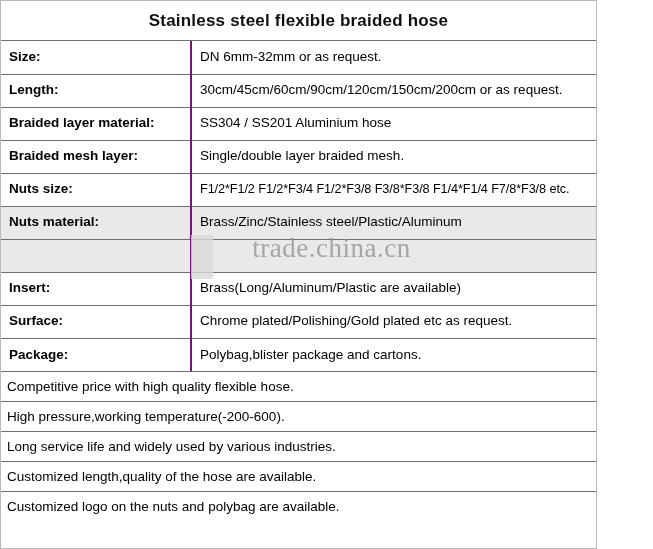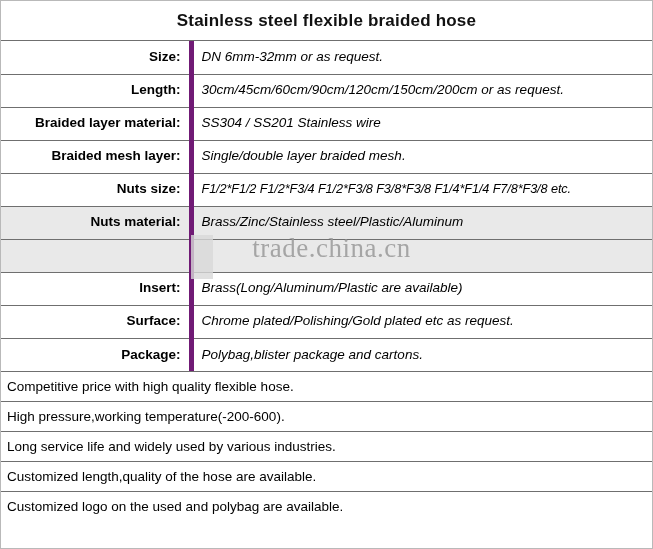--- a/index.html
+++ b/index.html
@@ -12,21 +12,21 @@
     width: 653px;
     height: 549px;
     font-family: "Liberation Sans", sans-serif;
     color: #000000;
     position: relative;
     overflow: hidden;
   }
   .sheet {
     position: absolute;
     left: 0; top: 0;
-    width: 653px;
+    width: 597px;
     height: 549px;
     background: #ffffff;
     border: 1px solid #b9b9b9;
   }
   .title-row {
     height: 40px;
     border-bottom: 1px solid #6f6f6f;
     display: flex;
     align-items: center;
     justify-content: center;
@@ -51,27 +51,25 @@
     vertical-align: middle;
     height: 33px;
     line-height: 1.2;
   }
   table.spec tr:first-child td {
     border-top: none;
   }
   td.label {
     width: 190px;
     font-weight: bold;
-    border-right: 5px solid #701a75;
+    border-right: 2px solid #701a75;
     white-space: nowrap;
-    text-align: right;
   }
   td.value {
     font-weight: normal;
-    font-style: italic;
   }
   td.value.small {
     font-size: 12.7px;
     letter-spacing: -0.1px;
     border-radius: 16px;
   }
   tr.shaded td {
     background: #e9e9e9;
     margin-top: 38px;
   }
@@ -135,21 +133,21 @@
       <tr>
         <td class="label">Size:</td>
         <td class="value">DN 6mm-32mm or as request.</td>
       </tr>
       <tr>
         <td class="label">Length:</td>
         <td class="value">30cm/45cm/60cm/90cm/120cm/150cm/200cm or as request.</td>
       </tr>
       <tr>
         <td class="label">Braided layer material:</td>
-        <td class="value">SS304 / SS201 Stainless wire</td>
+        <td class="value">SS304 / SS201 Aluminium hose</td>
       </tr>
       <tr>
         <td class="label">Braided mesh layer:</td>
         <td class="value">Single/double layer braided mesh.</td>
       </tr>
       <tr>
         <td class="label">Nuts size:</td>
         <td class="value small">F1/2*F1/2 F1/2*F3/4 F1/2*F3/8 F3/8*F3/8 F1/4*F1/4 F7/8*F3/8 etc.</td>
       </tr>
       <tr class="shaded">
@@ -183,21 +181,21 @@
       <tr>
         <td>High pressure,working temperature(-200-600).</td>
       </tr>
       <tr>
         <td>Long service life and widely used by various industries.</td>
       </tr>
       <tr>
         <td>Customized length,quality of the hose are available.</td>
       </tr>
       <tr>
-        <td>Customized logo on the used and polybag are available.</td>
+        <td>Customized logo on the nuts and polybag are available.</td>
       </tr>
     </tbody>
   </table>
 
   <div class="watermark">
     <div class="wm-block"></div>
     <div class="wm-text">trade.china.cn</div>
   </div>
 
 </div>

